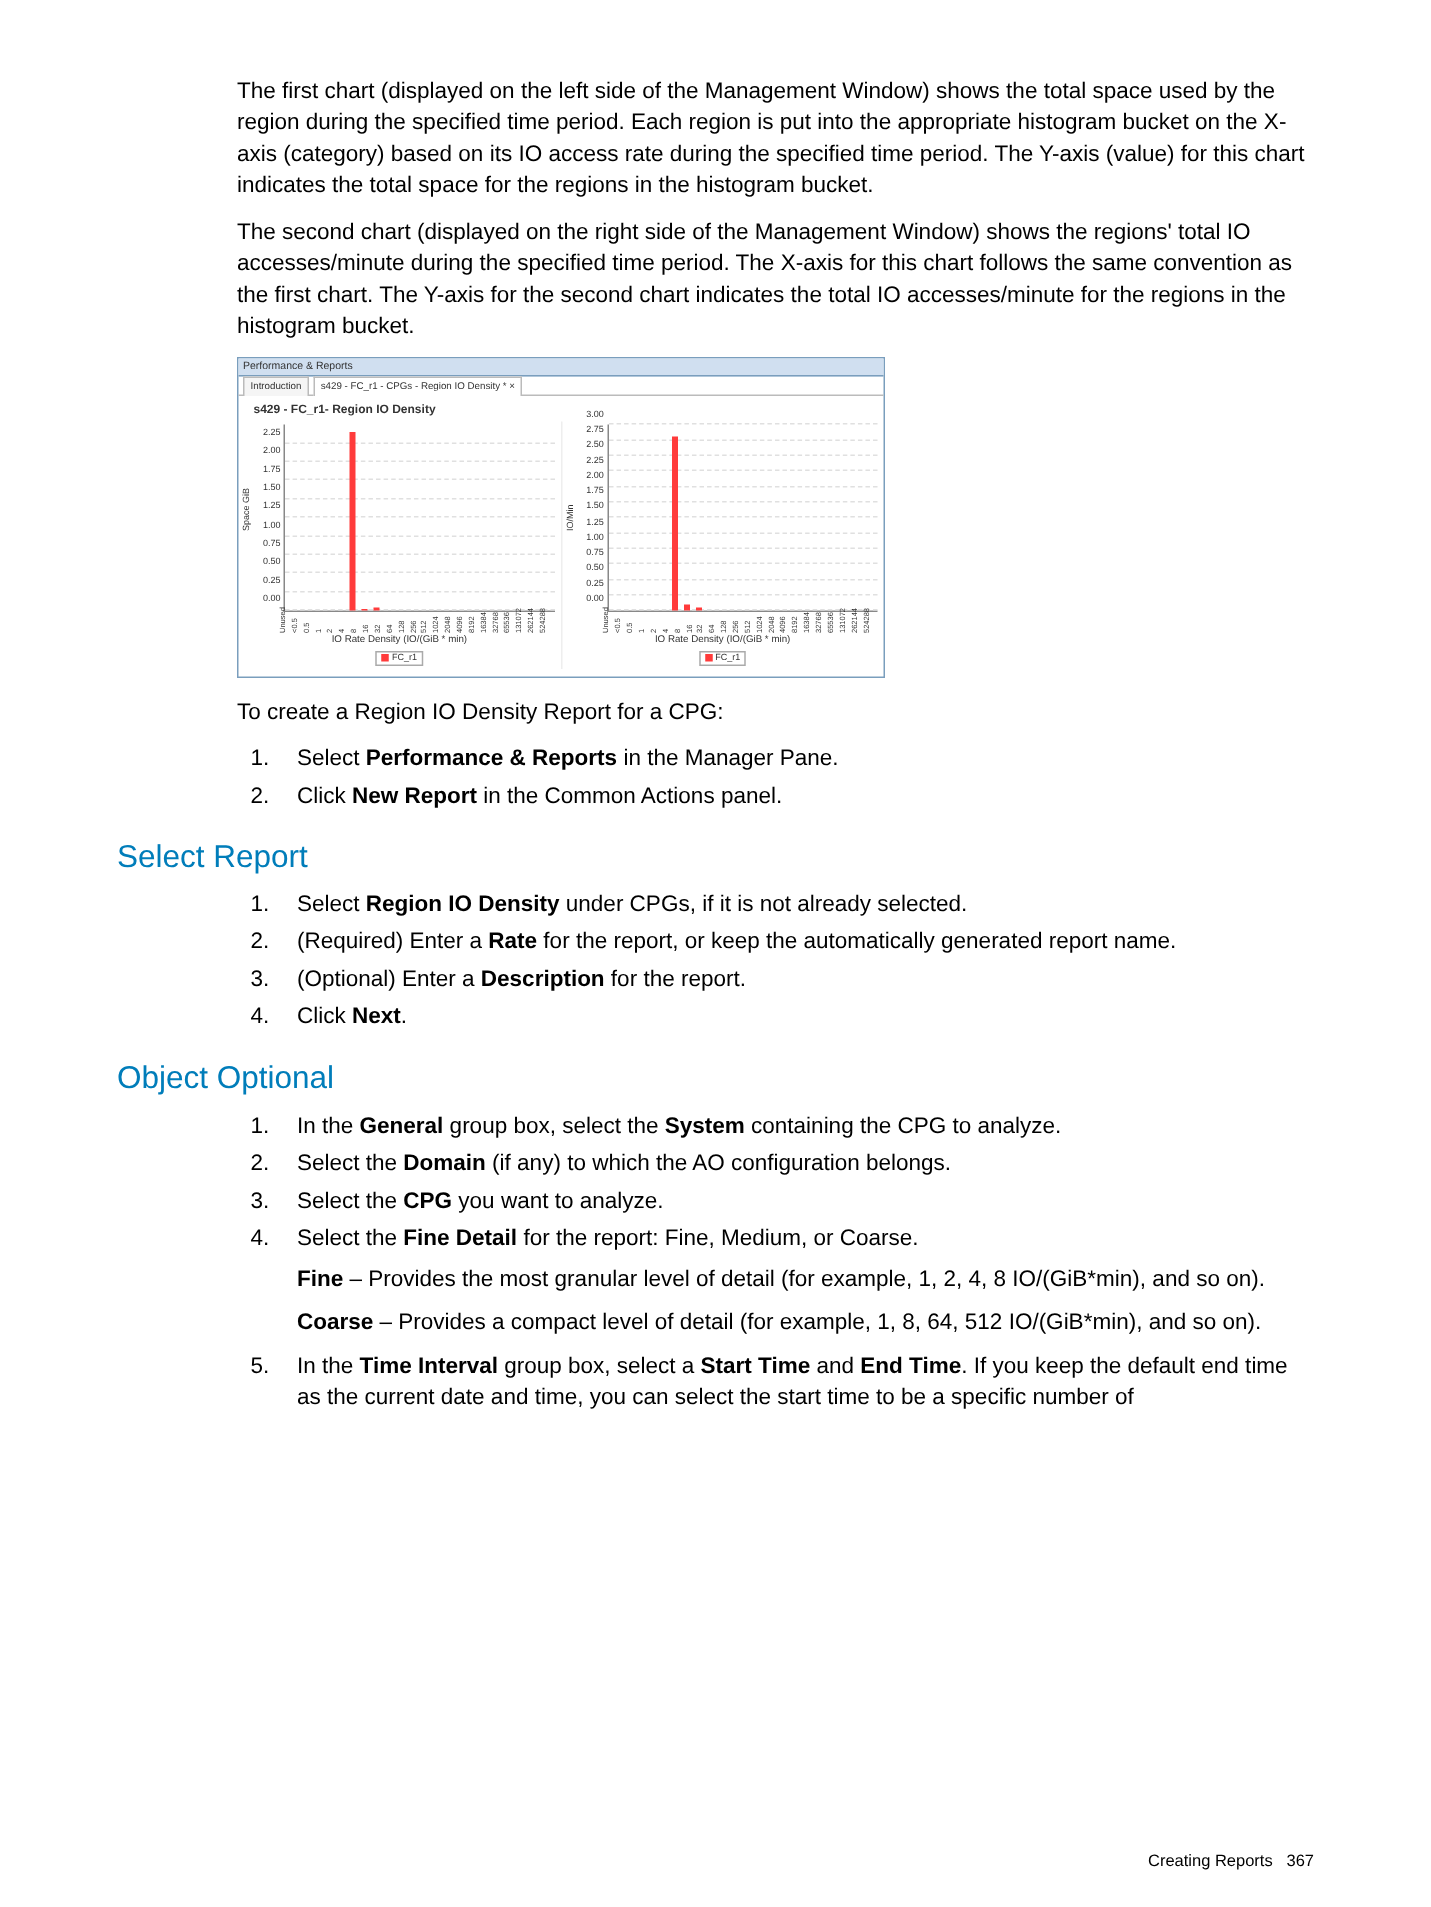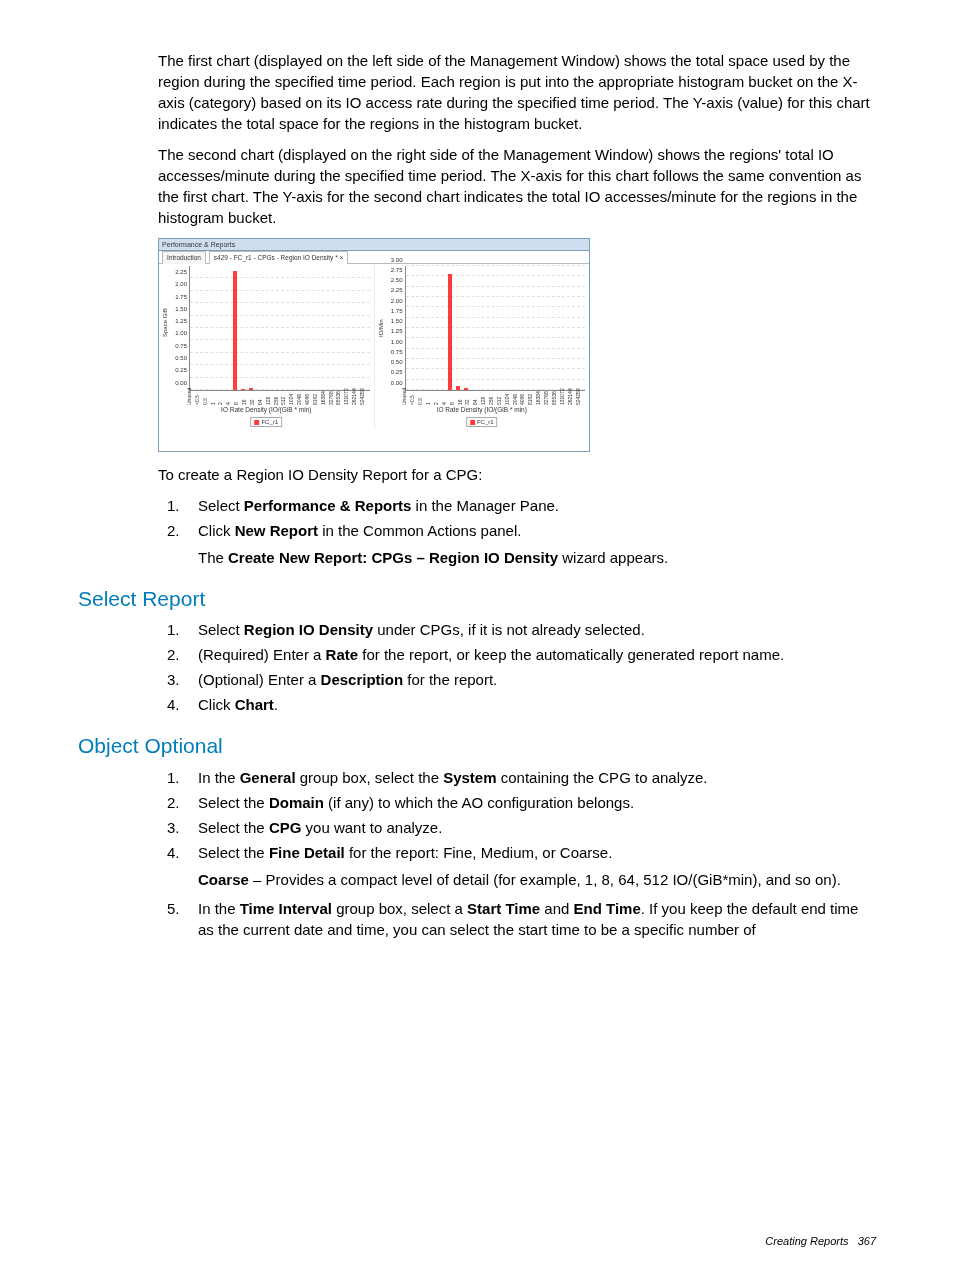--- a/index.html
+++ b/index.html
@@ -157,36 +157,36 @@
     content: counter(list-item) ".   ";
   }
   .sub-para {
     margin: 6px 0 8px 0;
   }
   .footer {
     position: fixed;
     bottom: 22px;
     right: 78px;
     font-size: 11px;
-    font-style: italic;
   }
   .bold { font-weight: bold; }
 </style>
 </head>
 <body>
 
 <p class="intro-text">The first chart (displayed on the left side of the Management Window) shows the total space used by the region during the specified time period. Each region is put into the appropriate histogram bucket on the X-axis (category) based on its IO access rate during the specified time period. The Y-axis (value) for this chart indicates the total space for the regions in the histogram bucket.</p>
 <p class="intro-text">The second chart (displayed on the right side of the Management Window) shows the regions' total IO accesses/minute during the specified time period. The X-axis for this chart follows the same convention as the first chart. The Y-axis for the second chart indicates the total IO accesses/minute for the regions in the histogram bucket.</p>
 
 <div class="chart-image">
   <div class="chart-titlebar">Performance &amp; Reports</div>
   <div class="chart-tabs">
     <span class="chart-tab">Introduction</span>
     <span class="chart-tab active">s429 - FC_r1 - CPGs - Region IO Density *  ×</span>
   </div>
+  <div class="chart-title">s429 - FC_r1- Region IO Density</div>
   <div class="chart-area">
     <div class="chart-panel" id="chart0">
       <div class="chart-ylabel">Space GiB</div>
       <div class="chart-plot">
           <div class="grid" style="bottom: 0%;"></div>
           <div class="grid" style="bottom: 10%;"></div>
           <div class="grid" style="bottom: 20%;"></div>
           <div class="grid" style="bottom: 30%;"></div>
           <div class="grid" style="bottom: 40%;"></div>
           <div class="grid" style="bottom: 50%;"></div>
@@ -297,57 +297,57 @@
 </div>
 
 <p class="body-text">To create a Region IO Density Report for a CPG:</p>
 
 <ol>
   <li>
     <span>Select </span><span class="bold">Performance &amp; Reports</span><span> in the Manager Pane.</span>
   </li>
   <li>
     <span>Click </span><span class="bold">New Report</span><span> in the Common Actions panel.</span>
+  </li>
+</ol>
+
+<h2>Select Report</h2>
+
+<ol>
+  <li>
+    <span>Select </span><span class="bold">Region IO Density</span><span> under CPGs, if it is not already selected.</span>
+  </li>
+  <li>
+    <span>(Required) Enter a </span><span class="bold">Rate</span><span> for the report, or keep the automatically generated report name.</span>
+  </li>
+  <li>
+    <span>(Optional) Enter a </span><span class="bold">Description</span><span> for the report.</span>
+  </li>
+  <li>
+    <span>Click </span><span class="bold">Next</span><span>.</span>
+  </li>
+</ol>
+
+<h2>Object Optional</h2>
+
+<ol>
+  <li>
+    <span>In the </span><span class="bold">General</span><span> group box, select the </span><span class="bold">System</span><span> containing the CPG to analyze.</span>
+  </li>
+  <li>
+    <span>Select the </span><span class="bold">Domain</span><span> (if any) to which the AO configuration belongs.</span>
+  </li>
+  <li>
+    <span>Select the </span><span class="bold">CPG</span><span> you want to analyze.</span>
+  </li>
+  <li>
+    <span>Select the </span><span class="bold">Fine Detail</span><span> for the report: Fine, Medium, or Coarse.</span>
     <div class="sub-para">
-      <span>The </span><span class="bold">Create New Report: CPGs – Region IO Density</span><span> wizard appears.</span>
+      <span class="bold">Fine</span><span> – Provides the most granular level of detail (for example, 1, 2, 4, 8 IO/(GiB*min), and so on).</span>
     </div>
-  </li>
-</ol>
-
-<h2>Select Report</h2>
-
-<ol>
-  <li>
-    <span>Select </span><span class="bold">Region IO Density</span><span> under CPGs, if it is not already selected.</span>
-  </li>
-  <li>
-    <span>(Required) Enter a </span><span class="bold">Rate</span><span> for the report, or keep the automatically generated report name.</span>
-  </li>
-  <li>
-    <span>(Optional) Enter a </span><span class="bold">Description</span><span> for the report.</span>
-  </li>
-  <li>
-    <span>Click </span><span class="bold">Chart</span><span>.</span>
-  </li>
-</ol>
-
-<h2>Object Optional</h2>
-
-<ol>
-  <li>
-    <span>In the </span><span class="bold">General</span><span> group box, select the </span><span class="bold">System</span><span> containing the CPG to analyze.</span>
-  </li>
-  <li>
-    <span>Select the </span><span class="bold">Domain</span><span> (if any) to which the AO configuration belongs.</span>
-  </li>
-  <li>
-    <span>Select the </span><span class="bold">CPG</span><span> you want to analyze.</span>
-  </li>
-  <li>
-    <span>Select the </span><span class="bold">Fine Detail</span><span> for the report: Fine, Medium, or Coarse.</span>
     <div class="sub-para">
       <span class="bold">Coarse</span><span> – Provides a compact level of detail (for example, 1, 8, 64, 512 IO/(GiB*min), and so on).</span>
     </div>
   </li>
   <li>
     <span>In the </span><span class="bold">Time Interval</span><span> group box, select a </span><span class="bold">Start Time</span><span> and </span><span class="bold">End Time</span><span>. If you keep the default end time as the current date and time, you can select the start time to be a specific number of</span>
   </li>
 </ol>
 
 <div class="footer">

